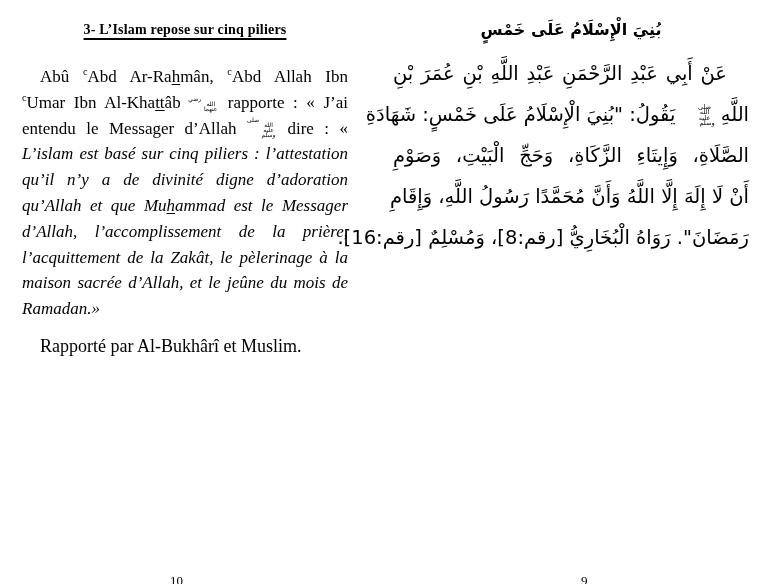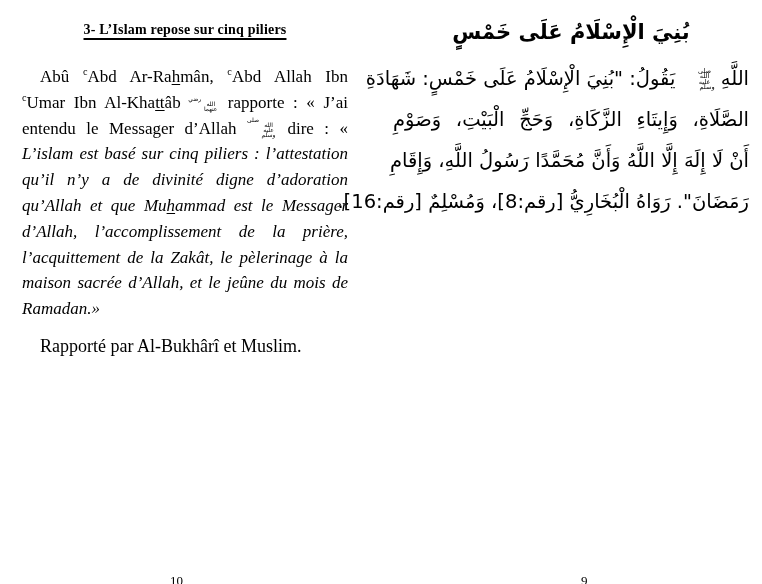--- a/index.html
+++ b/index.html
@@ -62,21 +62,21 @@
 
   
   .page-right {
     position: absolute;
     left: 393px; top: 10px;
     width: 356px;
     direction: rtl;
     font-family: "DejaVu Sans", sans-serif;
   }
   .ar-title {
-    font-size: 21px;
+    font-size: 16px;
     font-weight: bold;
     text-align: center;
     margin: 10px 0 14px 0;
   }
   .ar-line {
     font-size: 19.5px;
     line-height: 41px;
     height: 41px;
     text-align: justify;
     text-align-last: justify;
@@ -102,20 +102,21 @@
 <div class="book">
 
   <div class="page-left">
     <h2 class="fr-title">3- L’Islam repose sur cinq piliers</h2>
     <p class="fr-paragraph"><span>Abû </span><sup>c</sup><span>Abd Ar-Ra</span><span class="ul">h</span><span>mân, </span><sup>c</sup><span>Abd Allah Ibn </span><sup>c</sup><span>Umar Ibn Al-Kha</span><span class="ul">tt</span><span>âb </span><span class="honorific" dir="rtl">رضي الله عنهما</span><span> rapporte : « J’ai entendu le Messager d’Allah </span><span class="honorific" dir="rtl">صلى الله عليه وسلم</span><span> dire : « </span><span class="it">L’islam est basé sur cinq piliers : l’attestation qu’il n’y a de divinité digne d’adoration qu’Allah et que Mu</span><span class="it ul">h</span><span class="it">ammad est le Messager d’Allah, l’accomplissement de la prière, l’acquittement de la Zakât, le pèlerinage à la maison sacrée d’Allah, et le jeûne du mois de Ramadan.»</span></p>
     <p class="fr-source">Rapporté par Al-Bukhârî et Muslim.</p>
   </div>
 
   <div class="page-right" dir="rtl">
     <h2 class="ar-title">بُنِيَ الْإِسْلَامُ عَلَى خَمْسٍ</h2>
+    <div class="ar-line indent-first"><span>عَنْ أَبِي عَبْدِ الرَّحْمَنِ عَبْدِ اللَّهِ بْنِ عُمَرَ بْنِ</span></div>
     <div class="ar-line"><span>اللَّهِ </span><span class="honorific" dir="rtl">صلى الله عليه وسلم</span><span> يَقُولُ: "بُنِيَ الْإِسْلَامُ عَلَى خَمْسٍ: شَهَادَةِ</span></div>
     <div class="ar-line"><span>الصَّلَاةِ، وَإِيتَاءِ الزَّكَاةِ، وَحَجِّ الْبَيْتِ، وَصَوْمِ</span></div>
     <div class="ar-line"><span>أَنْ لَا إِلَهَ إِلَّا اللَّهُ وَأَنَّ مُحَمَّدًا رَسُولُ اللَّهِ، وَإِقَامِ</span></div>
     <div class="ar-line"><span>رَمَضَانَ". رَوَاهُ الْبُخَارِيُّ [رقم:8]، وَمُسْلِمٌ [رقم:16].</span></div>
   </div>
 
   <div class="page-number pn-left">10</div>
   <div class="page-number pn-right">9</div>
 
 </div>

